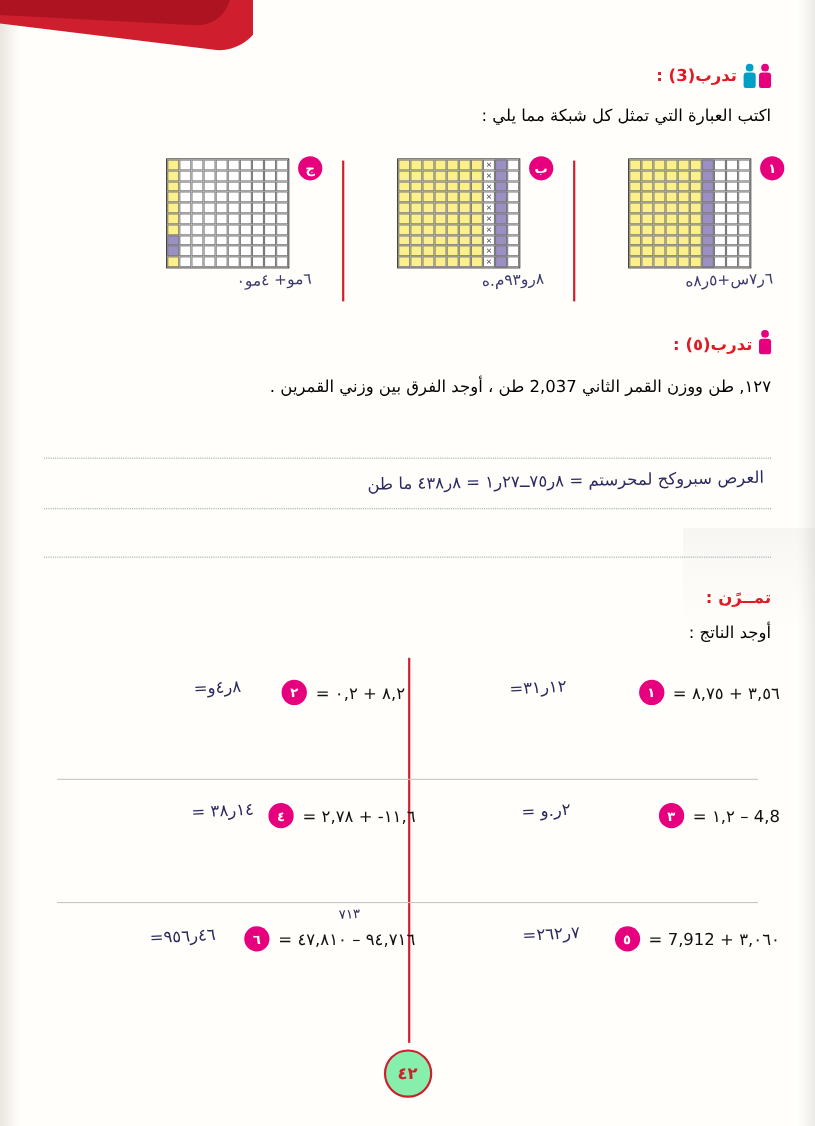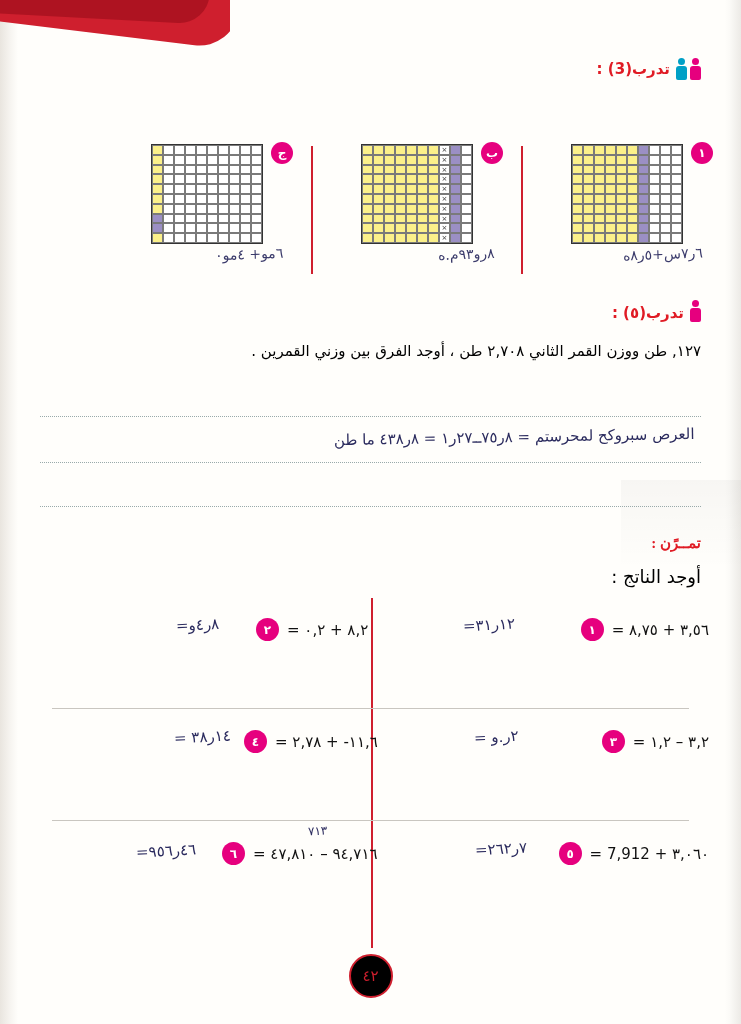--- a/index.html
+++ b/index.html
@@ -95,22 +95,22 @@
     flex-direction:row-reverse;
   }
   .q5-text{position:absolute;top:336px;right:40px;left:40px;font-size:15px;line-height:2.0;}
   .rule{position:absolute;left:40px;right:40px;border-bottom:1px dotted #9aa;}
   .hand5{
     position:absolute;font-family:"DejaVu Serif", serif;color:#2b2b5e;font-size:15px;
     white-space:nowrap;transform:rotate(-1deg);
   }
 
   
-  .tam-head{position:absolute;top:534px;right:40px;font-family:Liberation Serif, serif;}
-  .tam-sub{position:absolute;top:566px;right:40px;font-size:18px;margin-left:24px;}
+  .tam-head{position:absolute;top:534px;right:40px;}
+  .tam-sub{position:absolute;top:566px;right:40px;font-size:15px;margin-left:24px;}
 
   .ex-area{position:absolute;top:598px;right:26px;left:26px;height:350px;}
   .v-div{position:absolute;top:0;left:50%;width:2px;height:350px;background:#cf1f2e;}
   .h-div{position:absolute;left:26px;right:26px;height:1px;background:#c9c6c0;}
   .ex{
     position:absolute;display:flex;align-items:center;gap:8px;flex-direction:row-reverse;
     font-size:15px;color:#111;
   }
   .ex .num{
     width:23px;height:23px;border-radius:50%;background:#e6007e;color:#fff;
@@ -120,21 +120,22 @@
   .hand-ans{
     position:absolute;font-family:"DejaVu Serif", serif;color:#2b2b5e;font-size:15px;
     white-space:nowrap;transform:rotate(-3deg);
   }
   .hand-small{font-size:12px;}
 
   .pagenum{
     position:absolute;bottom:26px;left:50%;transform:translateX(-50%);
     width:40px;height:40px;border-radius:50%;border:2px solid #cf1f2e;
     color:#cf1f2e;font-size:15px;display:flex;align-items:center;justify-content:center;
-    background:#000000;
+    background:#86efac;
+    font-weight:bold;
   }
   .shade{
     position:absolute;right:0;top:480px;width:120px;height:90px;
     background:linear-gradient(180deg,rgba(0,0,0,0.03),rgba(0,0,0,0));
     pointer-events:none;
   }
 </style>
 </head>
 <body>
 
@@ -159,20 +160,21 @@
             <span class="head"></span>
             <span class="body"></span>
           </span>
         <span class="person p-blue">
             <span class="head"></span>
             <span class="body"></span>
           </span>
       </span>
     </div>
 
+    <div class="q4-text ar">اكتب العبارة التي تمثل كل شبكة مما يلي :</div>
 
     <div class="figs">
 
       <div class="fig" style="right:0;width:180px;">
         <div class="badge" style="right:0;">١</div>
         <div id="grid1" class="grid10" style="position:absolute;right:30px;top:6px;width:110px;height:98px;grid-template-columns:repeat(10,1fr);grid-template-rows:repeat(10,1fr);">
             <div class="cell c-white"></div>
             <div class="cell c-white"></div>
             <div class="cell c-white"></div>
             <div class="cell c-purple"></div>
@@ -499,21 +501,21 @@
       <span class="heading ar">تدرب(٥) :</span>
       <span class="icon-people">
         <span class="person p-pink">
             <span class="head"></span>
             <span class="body"></span>
           </span>
       </span>
     </div>
 
     <div class="q5-text ar">
-      <div>١٢٧, طن ووزن القمر الثاني  ٢,٧٠٨ طن ، أوجد الفرق بين وزني القمرين .</div>
+      <div>١٢٧, طن ووزن القمر الثاني  2,037 طن ، أوجد الفرق بين وزني القمرين .</div>
     </div>
 
     <div class="rule" style="top:416px;"></div>
     <div class="rule" style="top:462px;"></div>
     <div class="rule" style="top:506px;"></div>
 
     <div class="hand5" style="top:428px;right:46px;">العرص سبروكح لمحرستم = ٨ر٧٥ــ٢٧ر١ = ٨ر٤٣٨ ما طن</div>
 
     <div class="tam-head heading ar">تمــرًن :</div>
     <div class="tam-sub ar">أوجد الناتج :</div>
@@ -530,21 +532,21 @@
       <div class="hand-ans" style="top:18px;right:200px;">١٢ر٣١=</div>
 
       <div class="ex" style="top:20px;left:230px;">
         <span class="num">٢</span>
         <span class="expr">٨,٢ + ٠,٢ =</span>
       </div>
       <div class="hand-ans" style="top:18px;left:150px;">٨ر٤و=</div>
 
       <div class="ex" style="top:132px;right:6px;">
         <span class="num">٣</span>
-        <span class="expr">٣,٢ – ١,٢ =</span>
+        <span class="expr">4,8 – ١,٢ =</span>
       </div>
       <div class="hand-ans" style="top:130px;right:196px;">٢ر.و =</div>
 
       <div class="ex" style="top:132px;left:218px;">
         <span class="num">٤</span>
         <span class="expr">١١,٦- + ٢,٧٨ =</span>
       </div>
       <div class="hand-ans" style="top:130px;left:148px;">١٤ر٣٨ =</div>
 
       <div class="ex" style="top:244px;right:6px;">

